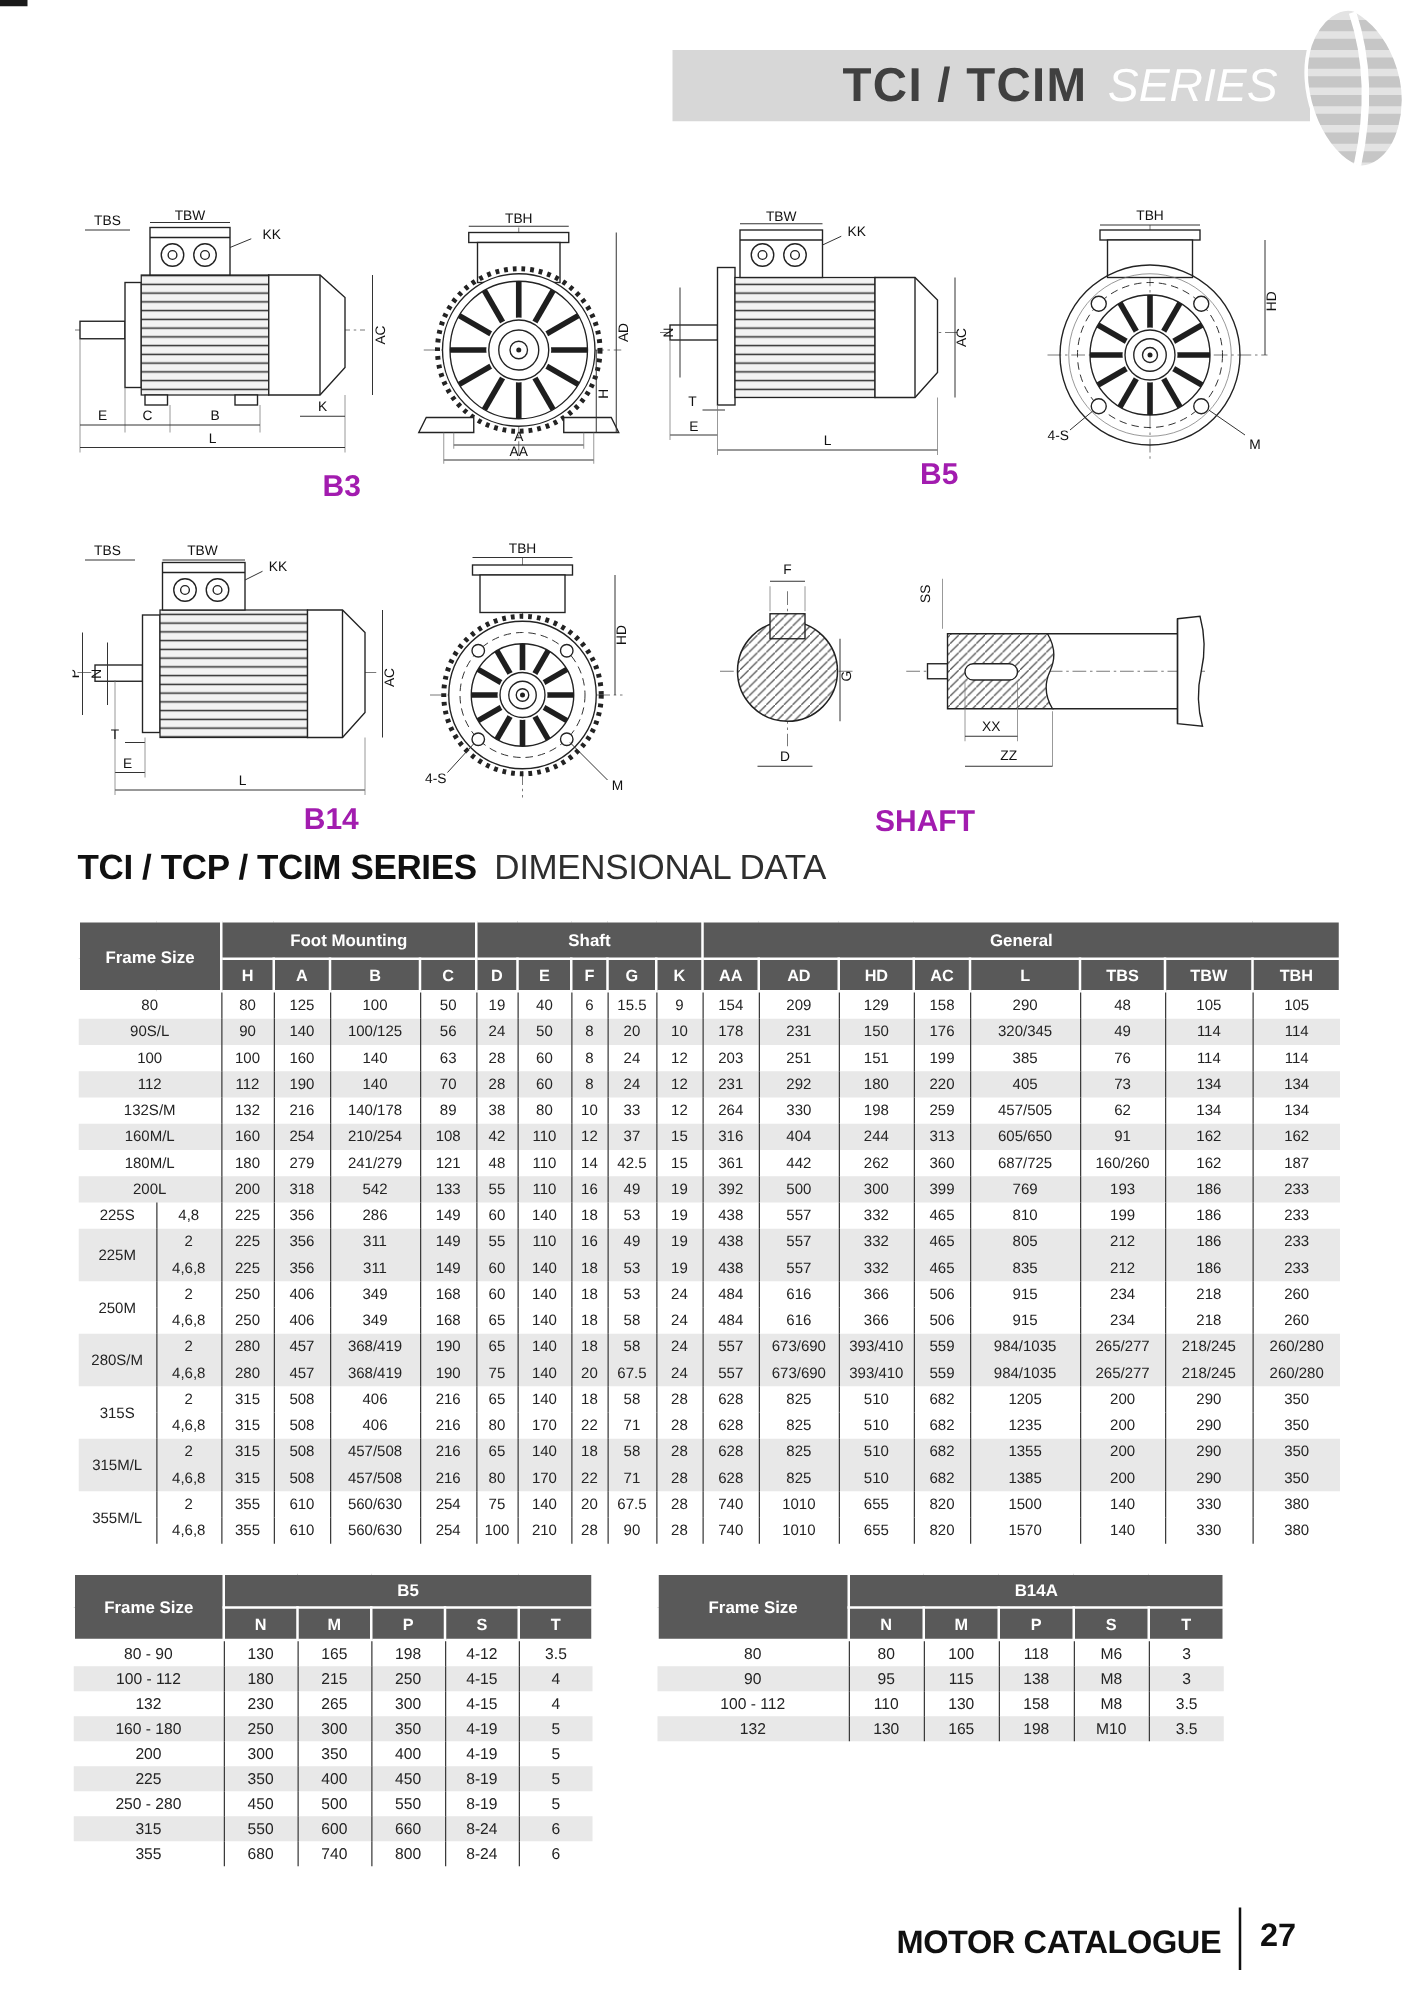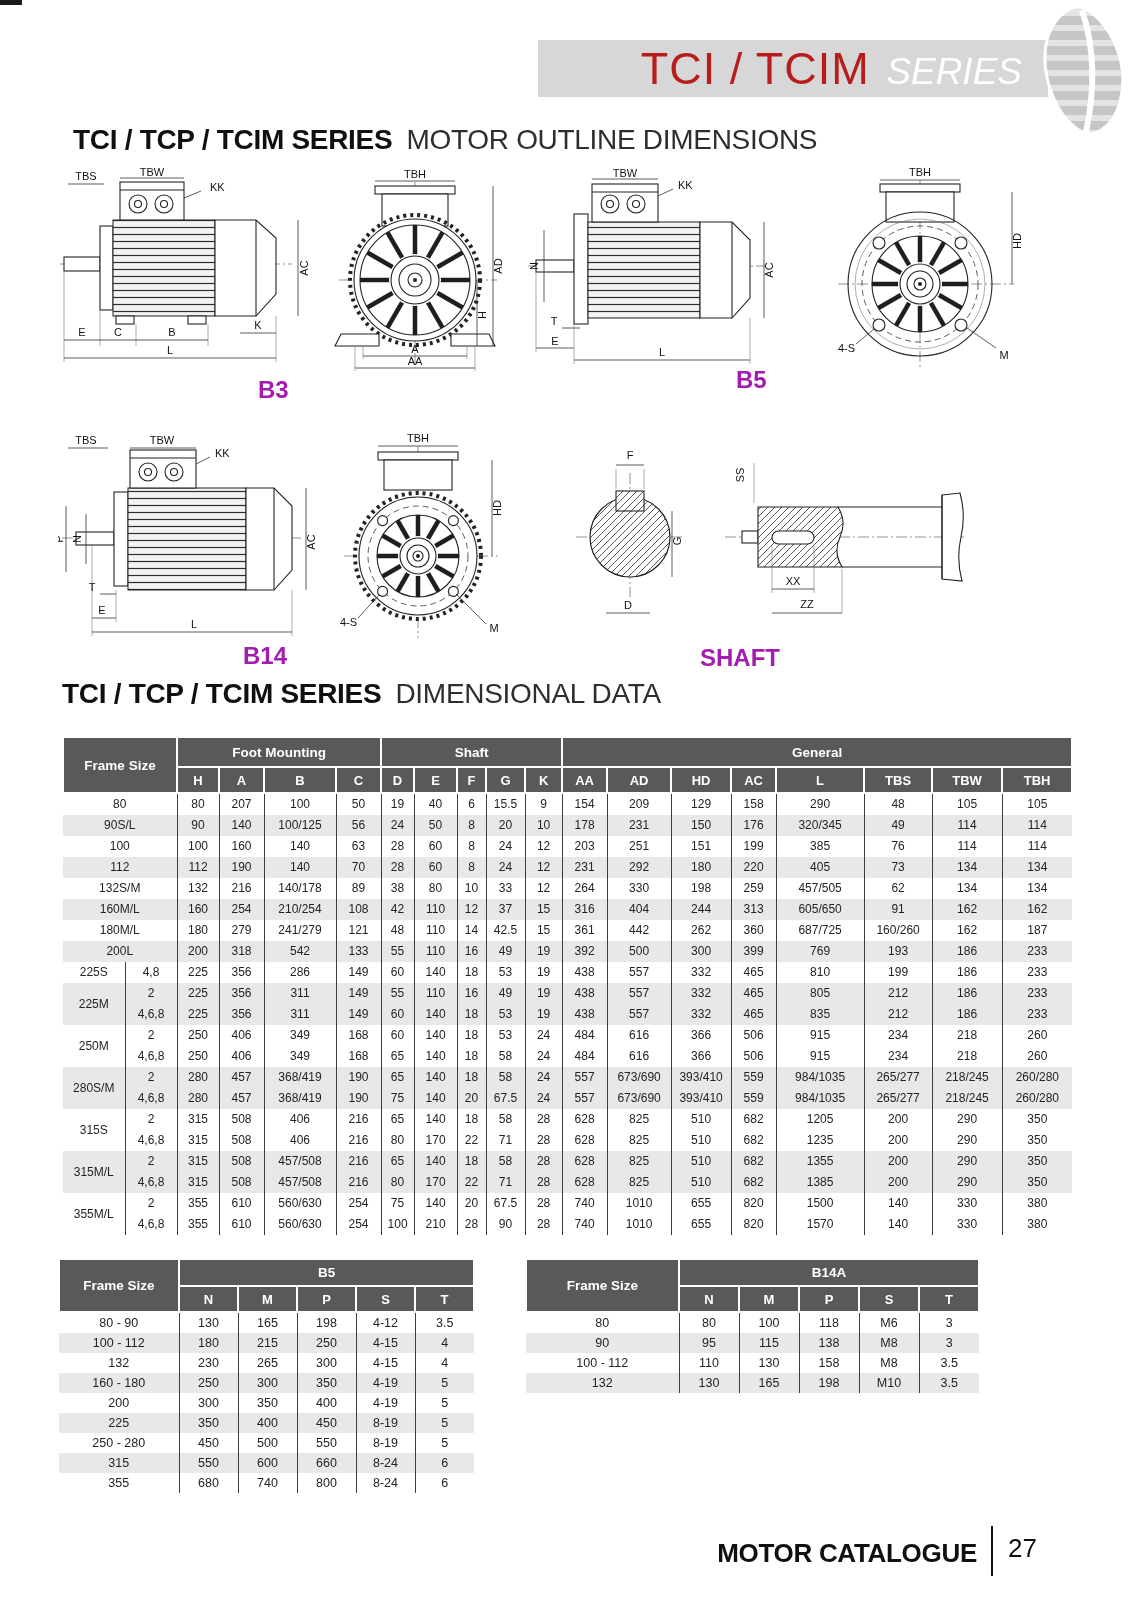--- a/index.html
+++ b/index.html
@@ -2,21 +2,21 @@
 <html><head>
 <meta charset="utf-8">
 <style>
   html,body{margin:0;padding:0;background:#888;}
   #page{position:relative;width:1132px;height:1600px;background:#fff;overflow:hidden;
         font-family:"Liberation Sans",sans-serif;color:#111;}
   .abs{position:absolute;}
   
   #banner{left:538px;top:40px;width:510px;height:57px;background:#d7d7d7;
           text-align:right;line-height:57px;padding-right:26px;box-sizing:border-box;white-space:nowrap;}
-  #banner .bmain{font-size:45px;font-weight:normal;color:#b91c1c;letter-spacing:1px;}
+  #banner .bmain{font-size:38px;font-weight:bold;color:#404040;letter-spacing:1px;}
   #banner .bser{font-size:37px;font-style:italic;color:#fff;margin-left:12px;}
   #corner-mark{left:0;top:0;width:22px;height:5px;background:#1a1a1a;}
   
   .sect{white-space:nowrap;letter-spacing:-0.3px;}
   .sect .tb{font-weight:bold;font-size:28px;color:#101010;}
   .sect .tr{font-weight:normal;font-size:28px;color:#2e2e2e;margin-left:10px;}
   #title1{left:73px;top:124px;}
   #title2{left:62px;top:678px;}
   .cap{font-size:24px;font-weight:bold;color:#a21caf;}
   
@@ -42,21 +42,21 @@
   #main-table td{height:21px;line-height:21px;}
   .stbl table{font-size:12.5px;color:#232323;}
   .stbl thead tr:first-child th{height:25px;font-size:13.5px;}
   .stbl thead tr:last-child th{height:24px;font-size:13px;}
   .stbl td{height:20px;line-height:20px;}
   #b5-table{left:58px;top:1258px;} #b5-table table{width:415px;}
   #b14a-table{left:525px;top:1258px;} #b14a-table table{width:453px;}
   
   #footer-label{right:155px;top:1538px;font-size:26px;font-weight:bold;color:#101010;letter-spacing:-0.3px;}
   #footer-bar{left:991px;top:1526px;width:2px;height:50px;background:#111;}
-  #footer-page{left:1008px;top:1533px;font-size:26px;font-weight:normal;color:#101010;}
+  #footer-page{left:1008px;top:1533px;font-size:26px;font-weight:bold;color:#101010;}
 </style>
 </head>
 <body>
 
 <div id="page">
 
   <svg width="0" height="0" style="position:absolute">
     <defs>
       <pattern id="fins" width="8" height="7" patternUnits="userSpaceOnUse">
         <rect width="8" height="7" fill="#f3f3f3"></rect>
@@ -87,24 +87,20 @@
         <rect x="0" y="55" width="96" height="9" fill="#c6c6c6"></rect>
       <rect x="0" y="70" width="96" height="9" fill="#c6c6c6"></rect>
         <rect x="0" y="85" width="96" height="9" fill="#c6c6c6"></rect>
       <rect x="0" y="100" width="96" height="9" fill="#c6c6c6"></rect>
         <rect x="0" y="115" width="96" height="9" fill="#c6c6c6"></rect>
       <path d="M46,4 C58,40 60,80 50,126" stroke="#fff" stroke-width="6" fill="none"></path>
     </g>
     <path d="M48,2 C76,18 94,58 84,96 C77,122 58,132 46,126 C18,110 2,64 12,30 C20,8 36,-2 48,2 Z" fill="none" stroke="#fff" stroke-width="3"></path>
   </svg>
 
-  <div id="title1" class="abs sect">
-    <span class="tb">TCI / TCP / TCIM SERIES</span>
-    <span class="tr">MOTOR OUTLINE DIMENSIONS</span>
-  </div>
 
   <svg class="abs" style="left:60px;top:168px" width="265" height="200">
     <line class="cl" x1="0" y1="96" x2="232" y2="96"></line>
     <g>
       <rect class="lnf" x="4" y="89" width="36" height="14"></rect>
       <rect class="lnf" x="40" y="58" width="13" height="84"></rect>
       <rect x="53" y="52" width="102" height="96" fill="url(#fins)" stroke="#222"></rect>
       <rect class="lnf" x="56" y="148" width="18" height="8"></rect>
       <rect class="lnf" x="128" y="148" width="18" height="8"></rect>
       <rect class="lnf" x="60" y="14" width="64" height="38"></rect>
@@ -432,21 +428,21 @@
           <th>L</th>
           <th>TBS</th>
           <th>TBW</th>
           <th>TBH</th>
         </tr>
       </thead>
       <tbody>
           <tr>
             <td class="row-label" colspan="2">80</td>
             <td class="val">80</td>
-            <td class="val">207</td>
+            <td class="val">125</td>
             <td class="val">100</td>
             <td class="val">50</td>
             <td class="val">19</td>
             <td class="val">40</td>
             <td class="val">6</td>
             <td class="val">15.5</td>
             <td class="val">9</td>
             <td class="val">154</td>
             <td class="val">209</td>
             <td class="val">129</td>

